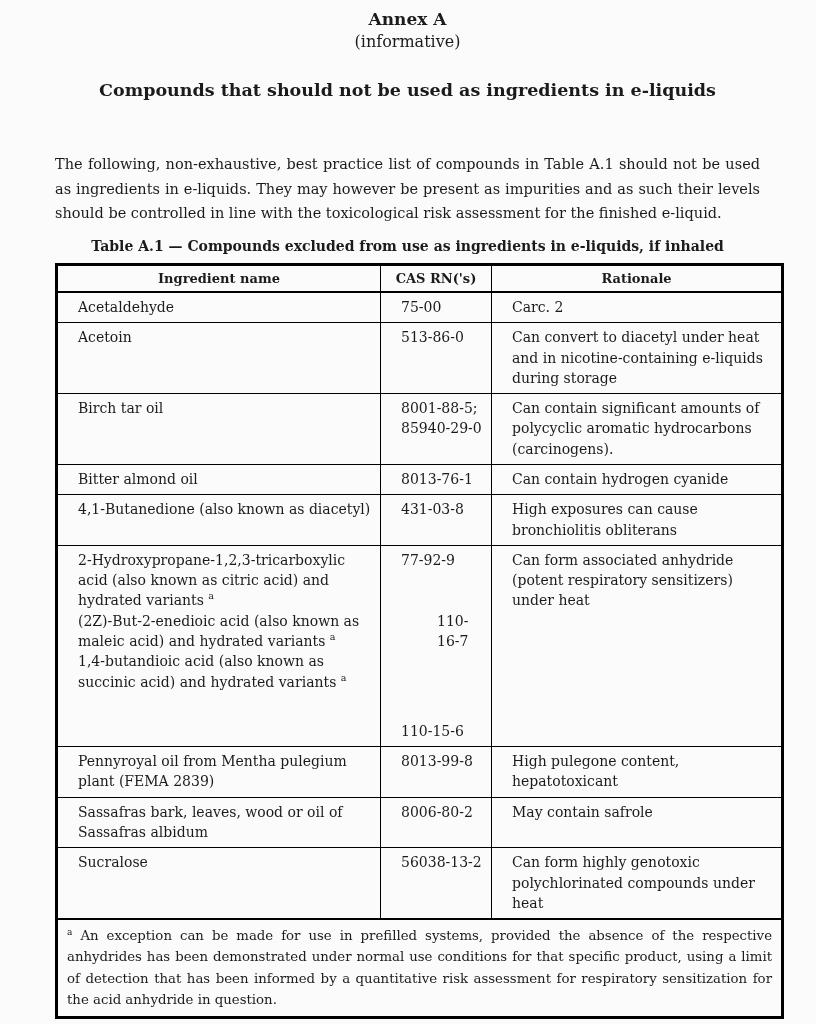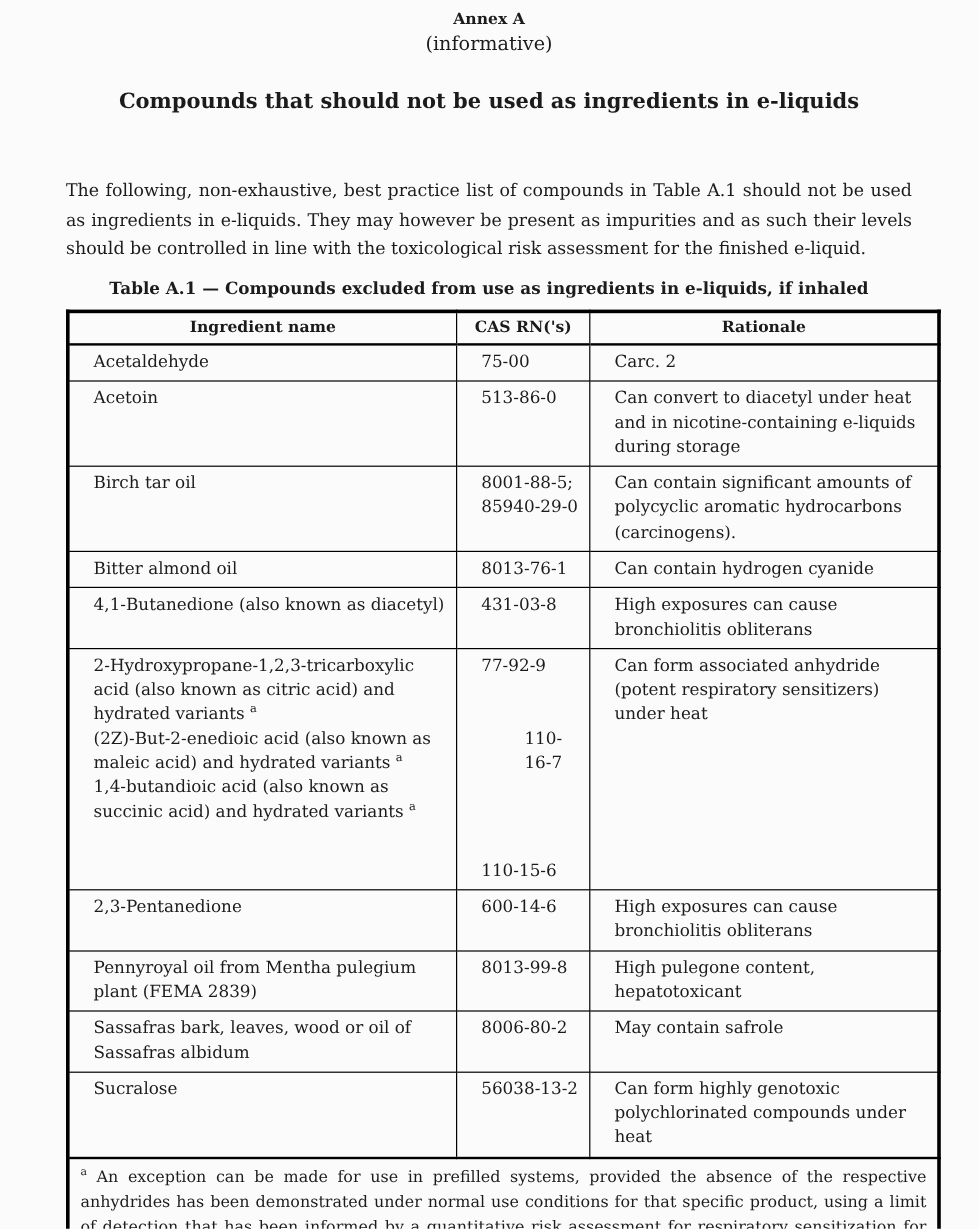--- a/index.html
+++ b/index.html
@@ -6,21 +6,21 @@
   html, body { background: #fbfbfb; }
   body {
     width: 816px;
     height: 1024px;
     font-family: "DejaVu Serif", "Liberation Serif", serif;
     color: #1b1b1b;
     overflow: hidden;
   }
   .page { padding: 9px 56px 0 55px; }
 
-  .annex-title  { text-align: center; font-weight: bold; font-size: 13px; }
+  .annex-title  { text-align: center; font-weight: bold; font-size: 17px; }
   .annex-sub    { text-align: center; font-size: 16px; margin-top: 3px; }
   .doc-heading  { text-align: center; font-weight: bold; font-size: 17.5px; margin-top: 29px; }
 
   .intro {
     margin-top: 52px;
     font-size: 14.5px;
     line-height: 1.7;
     text-align: justify;
   }
 
@@ -135,25 +135,20 @@
         <td>
           <div class="cas-stack">
             <div class="cas-1">77-92-9</div>
             <div class="cas-2">110-16-7</div>
             <div class="cas-3">110-15-6</div>
           </div>
         </td>
         <td>Can form associated anhydride (potent respiratory sensitizers) under heat</td>
       </tr>
       <tr>
-        <td>2,3-Pentanedione</td>
-        <td>600-14-6</td>
-        <td>High exposures can cause bronchiolitis obliterans</td>
-      </tr>
-      <tr>
         <td>Pennyroyal oil from Mentha pulegium plant (FEMA 2839)</td>
         <td>8013-99-8</td>
         <td>High pulegone content, hepatotoxicant</td>
       </tr>
       <tr>
         <td>Sassafras bark, leaves, wood or oil of Sassafras albidum</td>
         <td>8006-80-2</td>
         <td>May contain safrole</td>
       </tr>
       <tr>

